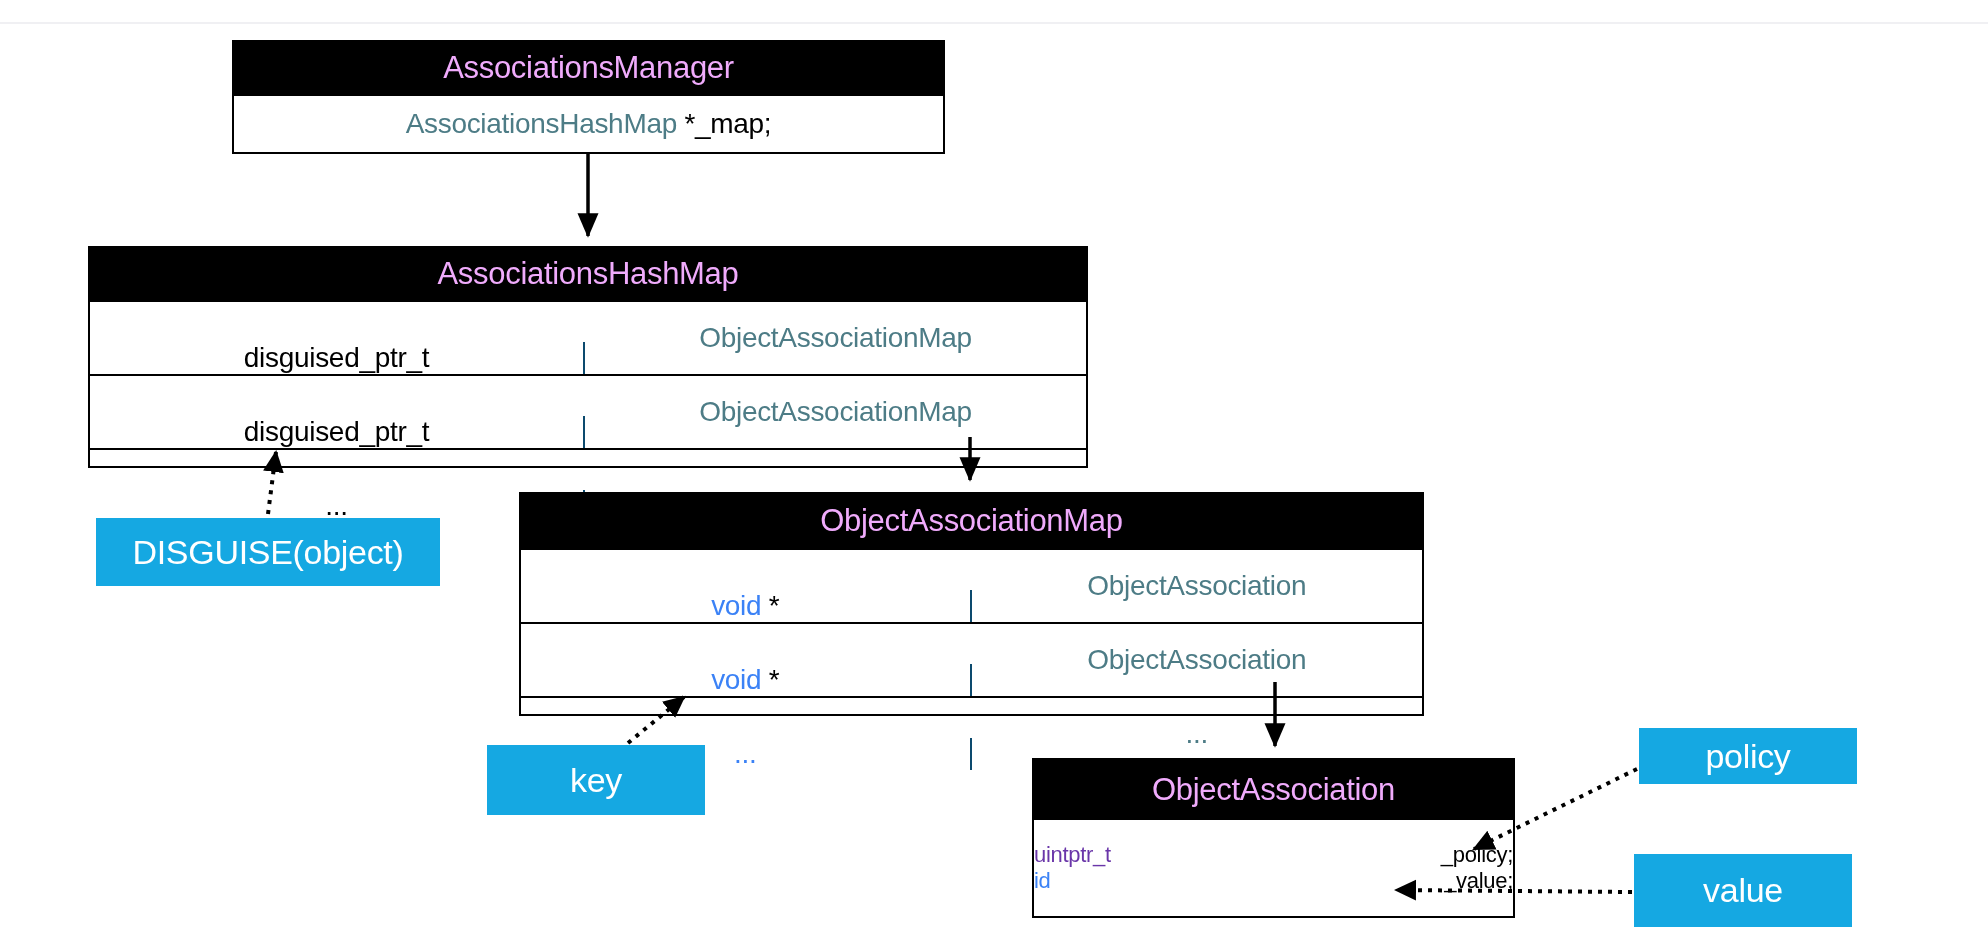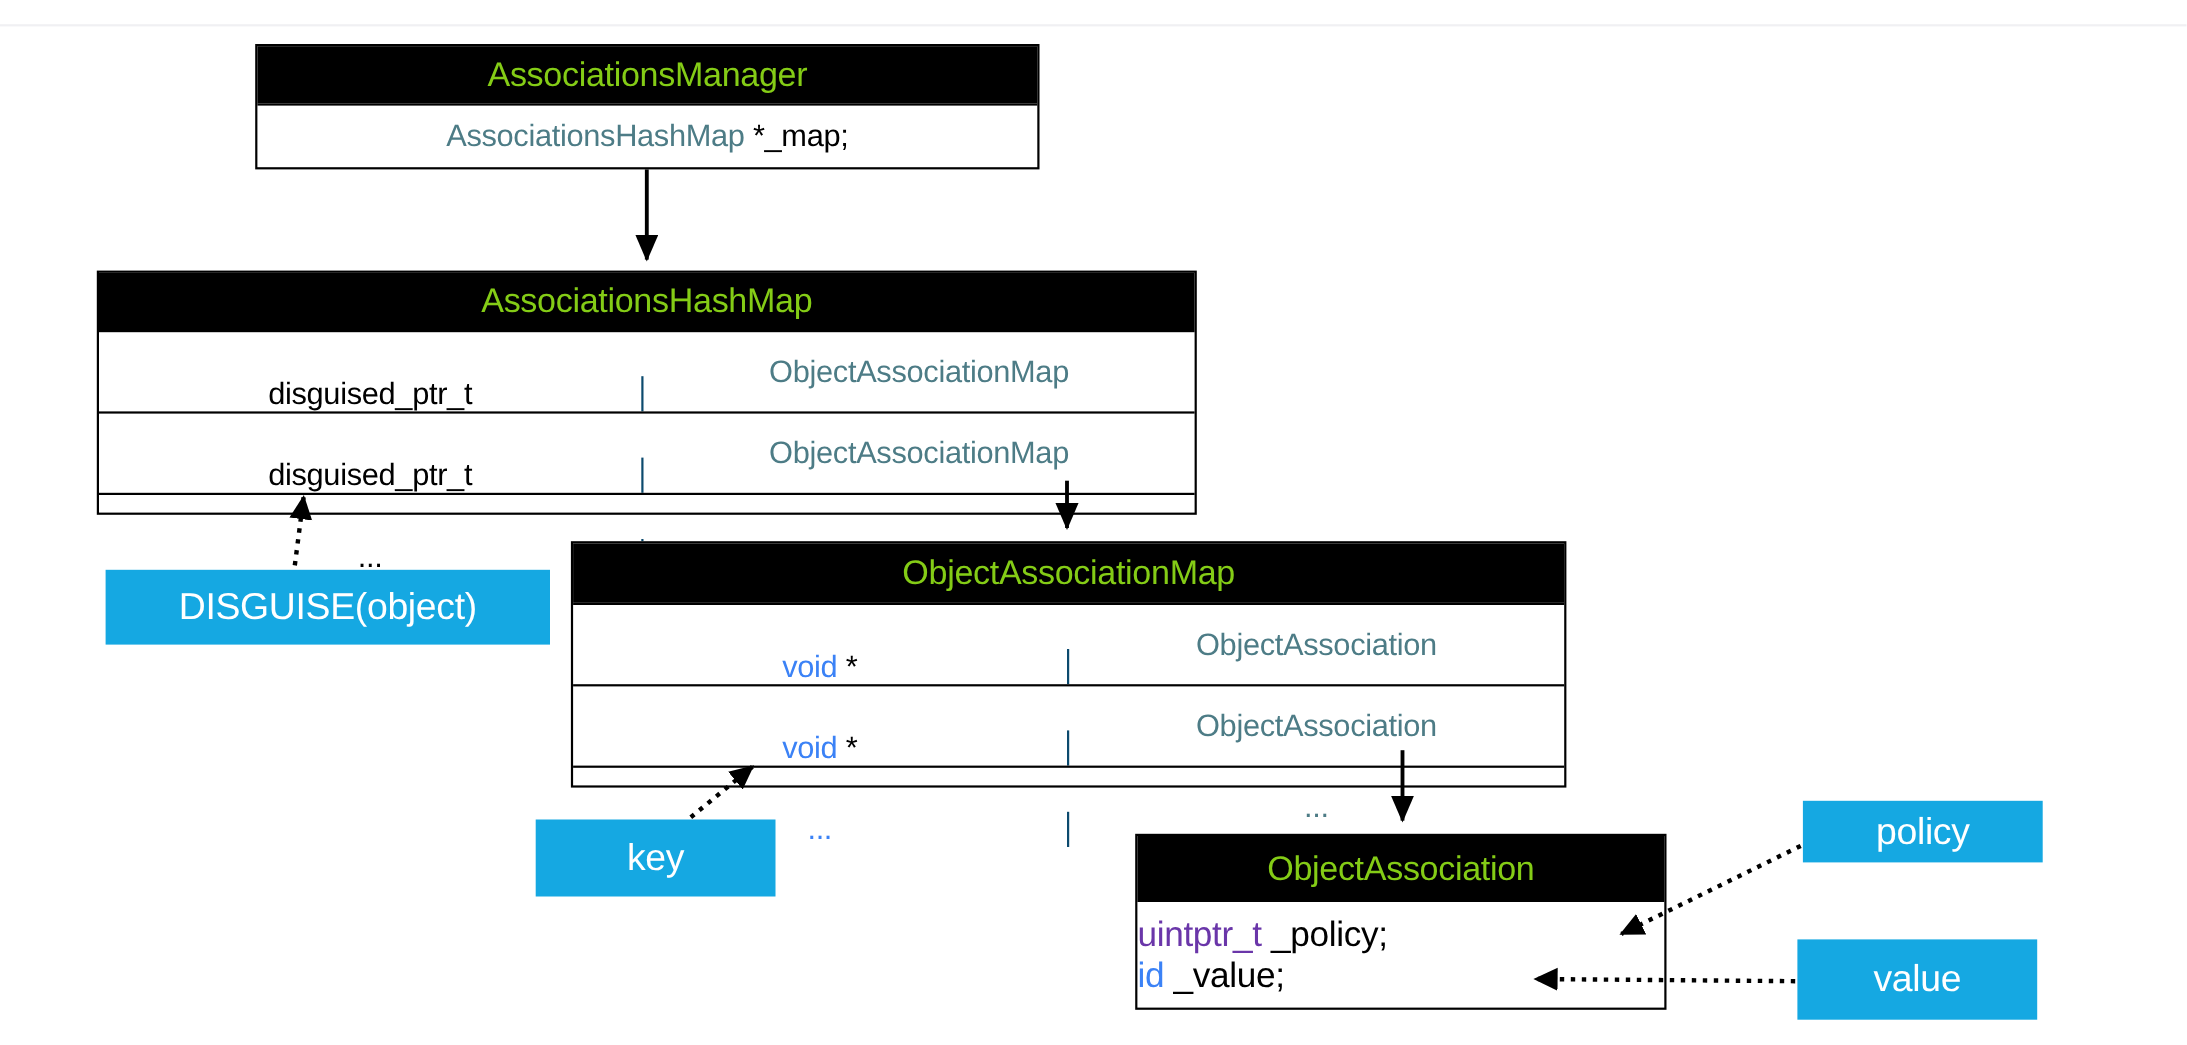--- a/index.html
+++ b/index.html
@@ -17,38 +17,38 @@
   }
   
   .tbl{
     position:absolute;
     border:2px solid #000;
     background:#fff;
     display:flex;flex-direction:column;
     box-sizing:border-box;
   }
   .tbl-header{
-    background:#000;color:#84cc16;
+    background:#000;color:#f0abfc;
     display:flex;align-items:center;justify-content:center;
     font-size:31px;letter-spacing:-0.3px;
     flex:0 0 auto;
   }
   .tbl-row{
     flex:1 1 0;display:flex;border-top:2px solid #000;
   }
   .tbl-row:first-of-type{border-top:none;}
   .cell{
     display:flex;align-items:center;justify-content:center;
     font-size:28px;letter-spacing:-0.3px;
     box-sizing:border-box;
   }
   .cell-l{border-right:2px solid #0c4a6e;margin-top:40px;}
   .body-line{
-    display:flex;align-items:center;justify-content:flex-start;
-    font-size:32px;letter-spacing:-0.3px;
+    display:flex;align-items:center;justify-content:space-between;
+    font-size:22px;letter-spacing:-0.3px;
   }
   .teal{color:#4d7c86;}
   .magenta{color:#3b82f6;}
   .purple{color:#6a36a9;}
   .bluebox{
     position:absolute;
     background:#15a8e2;color:#fff;
     display:flex;align-items:center;justify-content:center;
     font-size:34px;letter-spacing:-0.3px;
   }
@@ -140,21 +140,21 @@
     <div style="flex:1;display:flex;flex-direction:column;justify-content:center;">
       <div class="body-line ws">
         <span class="purple">uintptr_t</span><span> _policy;</span>
       </div>
       <div class="body-line ws">
         <span class="magenta">id</span><span> _value;</span>
       </div>
     </div>
   </div>
 
-  <div class="bluebox" style="left:96px;top:518px;width:404px;height:68px;text-align:right;">
+  <div class="bluebox" style="left:96px;top:518px;width:344px;height:68px;text-align:right;">
     <span>DISGUISE(object)</span>
   </div>
   <div class="bluebox" style="left:487px;top:745px;width:218px;height:70px;">
     <span>key</span>
   </div>
   <div class="bluebox" style="left:1639px;top:728px;width:218px;height:56px;">
     <span>policy</span>
   </div>
   <div class="bluebox" style="left:1634px;top:854px;width:218px;height:73px;">
     <span>value</span>

